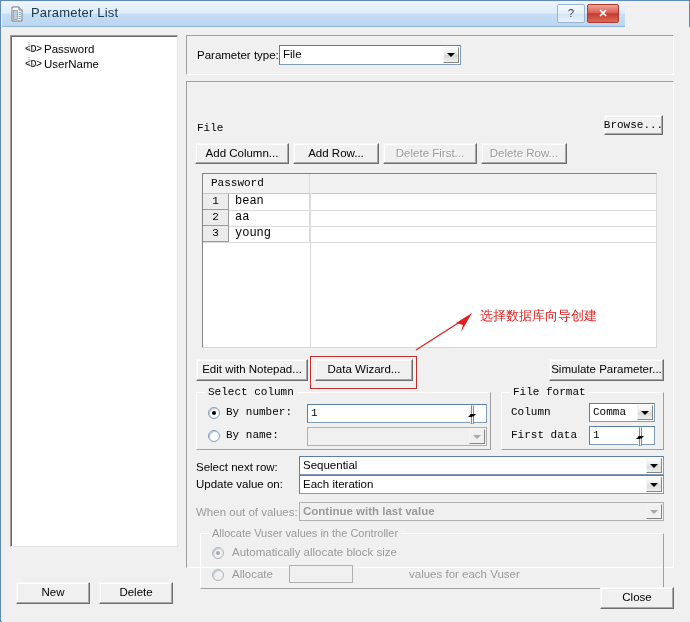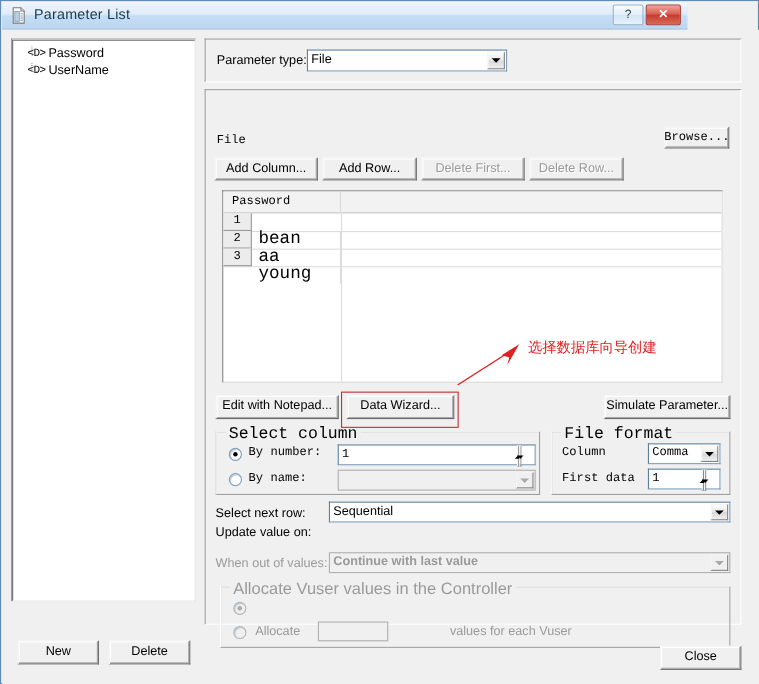--- a/index.html
+++ b/index.html
@@ -245,21 +245,21 @@
     border: 1px solid #a0a0a0;
     border-top-color: #ffffff;
     border-left-color: #ffffff;
     pointer-events: none;
   }
   .gb-title {
     position: absolute;
     top: -7px; left: 8px;
     background: #f0f0f0;
     padding: 0 3px;
-    font-size: 15px;
+    font-size: 11px;
     color: #000;
     white-space: nowrap;
   }
   .gb-title.mono { font-family: "Liberation Mono", monospace; }
   .gb-title.dis { color: #9a9a9a; }
 
   .radio {
     position: absolute;
     width: 12px; height: 12px;
     box-sizing: border-box;
@@ -324,27 +324,27 @@
     border-right: 1px solid #9a9a9a;
     border-bottom: 1px solid #9a9a9a;
     font-family: "Liberation Mono", monospace;
     font-size: 11px;
     text-align: center;
     line-height: 15px;
     color: #000;
   }
   .row-cell {
     position: absolute;
-    left: 27px; top: 16px;
+    left: 27px; top: 0;
     height: 16px;
     width: 80px;
     box-sizing: border-box;
     border-right: 1px solid #dcdcdc;
     font-family: "Liberation Mono", monospace;
-    font-size: 16px;
+    font-size: 12px;
     line-height: 15px;
     padding-left: 5px;
     color: #000;
     white-space: nowrap;
   }
   .col-divider {
     position: absolute;
     left: 107px; top: 0; bottom: 0;
     width: 1px;
     background: #dcdcdc;
@@ -491,35 +491,42 @@
 
       <span class="lbl" style="left:9px; top:379px;">Select next row:</span>
       <div class="combo" style="left:112px; top:374px; width:365px; height:19px;">
         <span class="combo-text">Sequential</span>
         <span class="combo-arrow">
             <i class="arrow-glyph"></i>
           </span>
       </div>
 
       <span class="lbl" style="left:9px; top:396px;">Update value on:</span>
+      <div class="combo" style="left:112px; top:393px; width:365px; height:19px;">
+        <span class="combo-text">Each iteration</span>
+        <span class="combo-arrow">
+            <i class="arrow-glyph"></i>
+          </span>
+      </div>
 
       <span class="lbl lbl-dis" style="left:9px; top:424px;">When out of values:</span>
       <div class="combo dis" style="left:112px; top:420px; width:365px; height:19px;">
         <span class="combo-text dis">Continue with last value</span>
         <span class="combo-arrow dis">
             <i class="arrow-glyph dis"></i>
           </span>
       </div>
 
       <div class="groupbox" style="left:13px; top:451px; width:464px; height:56px;">
         <span class="groupbox-inner"></span>
         <span class="gb-title dis">Allocate Vuser values in the Controller</span>
         <span class="radio dis" style="left:11px; top:13px;">
           <i class="radio-dot dis"></i>
         </span>
+        <span class="lbl lbl-dis" style="left:31px; top:12px;">Automatically allocate block size</span>
         <span class="radio dis" style="left:11px; top:35px;"></span>
         <span class="lbl lbl-dis" style="left:31px; top:34px;">Allocate</span>
         <div class="combo dis" style="left:88px; top:31px; width:64px; height:18px;">
           <span class="combo-text dis"></span>
         </div>
         <span class="lbl lbl-dis" style="left:160px; top:34px;margin-left:48px;">values for each Vuser</span>
       </div>
     </div>
 
     <div id="table-panel">

